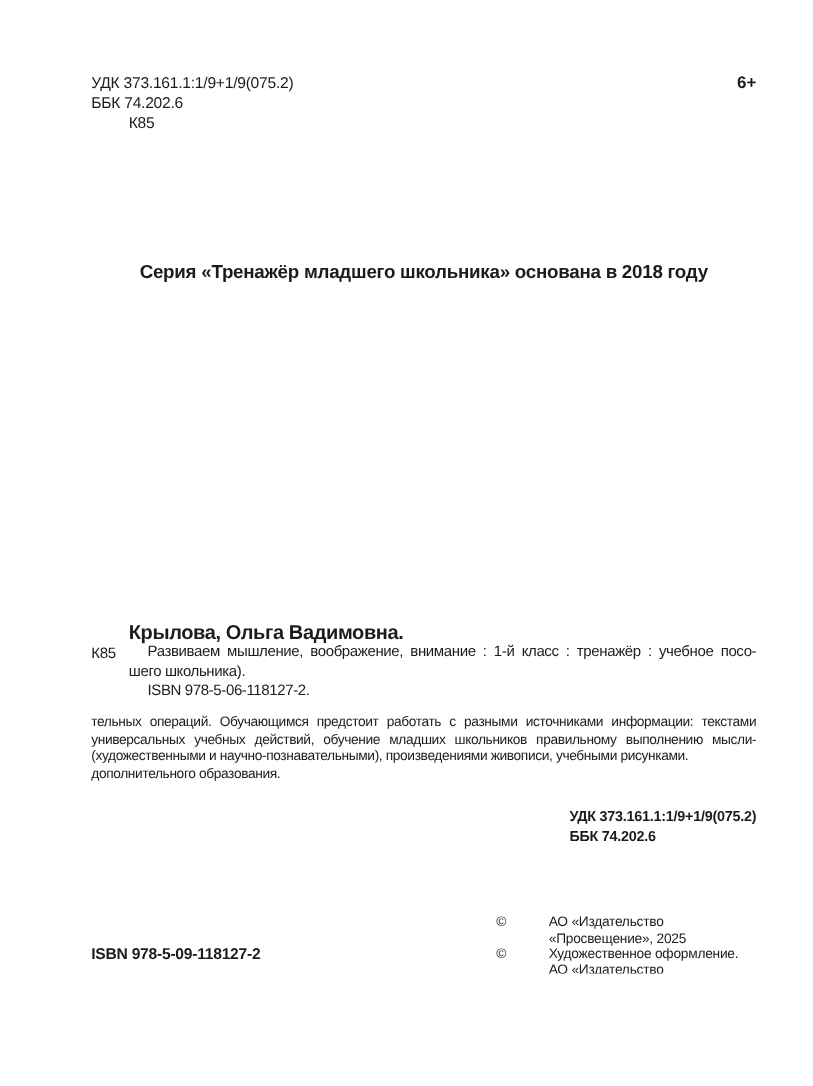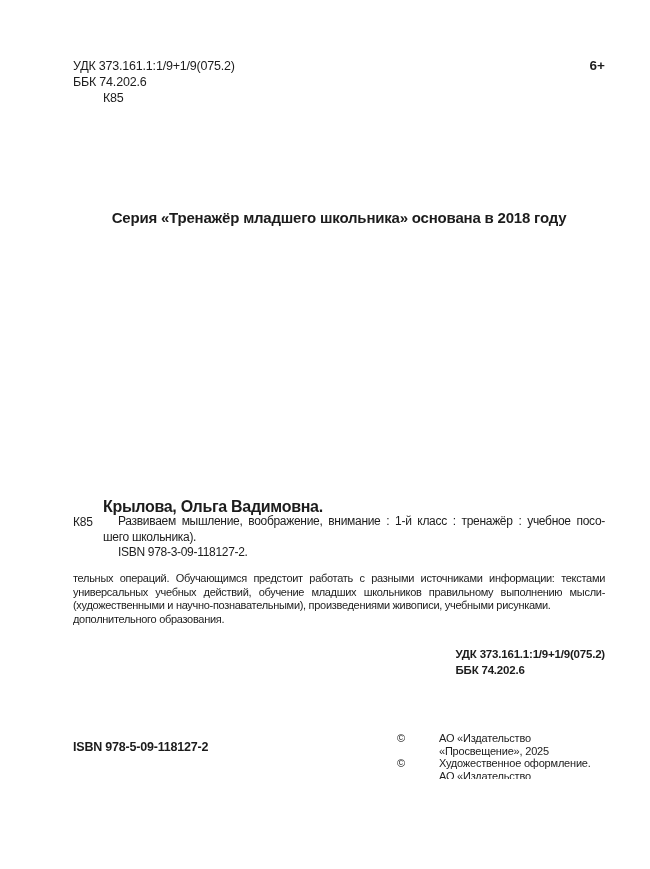--- a/index.html
+++ b/index.html
@@ -31,21 +31,21 @@
   .jl{text-align:justify;text-align-last:justify;}
 
   
   .annotation{left:73px;top:572px;width:532px;font-size:11px;line-height:13.6px;letter-spacing:-0.3px;}
   .ind2{padding-left:19px;}
 
   
   .codes-bottom{right:45px;top:647px;font-size:11.5px;font-weight:700;line-height:15.5px;letter-spacing:-0.2px;text-align:left;}
 
   
-  .footer-isbn{left:73px;top:740px;font-size:12.5px;font-weight:700;letter-spacing:-0.2px;}
+  .footer-isbn{left:73px;top:756px;font-size:12.5px;font-weight:700;letter-spacing:-0.2px;}
   .copyright{left:397px;top:732px;width:210px;font-size:11px;line-height:12.6px;letter-spacing:-0.2px;}
   .crow{display:flex;}
   .cmark{width:20px;flex:none;}
   .ctext{flex:1;margin-left:22px;}
 </style>
 </head>
 <body>
 
 <div class="page">
 
@@ -58,21 +58,21 @@
   <div class="abs age-badge">6+</div>
 
   <div class="abs series-note">Серия «Тренажёр младшего школьника» основана в 2018 году</div>
 
   <div class="abs catalog-code">К85</div>
 
   <div class="abs catalog">
     <div class="author">Крылова, Ольга Вадимовна.</div>
     <div class="ind jl">Развиваем мышление, воображение, внимание : 1-й класс : тренажёр : учебное посо-</div>
     <div>шего школьника).</div>
-    <div class="ind">ISBN 978-3-09-118127-2.</div>
+    <div class="ind">ISBN 978-5-06-118127-2.</div>
   </div>
 
   <div class="abs annotation">
     <div class="jl">тельных операций. Обучающимся предстоит работать с разными источниками информации: текстами</div>
     <div class="jl">универсальных учебных действий, обучение младших школьников правильному выполнению мысли-</div>
     <div>(художественными и научно-познавательными), произведениями живописи, учебными рисунками.</div>
     <div>дополнительного образования.</div>
   </div>
 
   <div class="abs codes-bottom">

